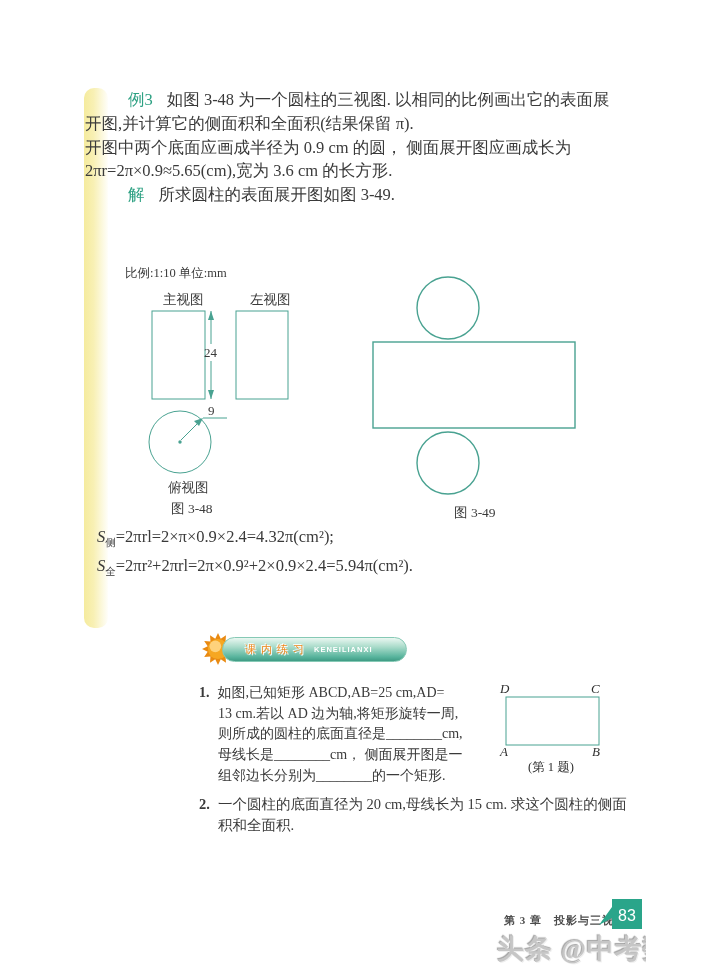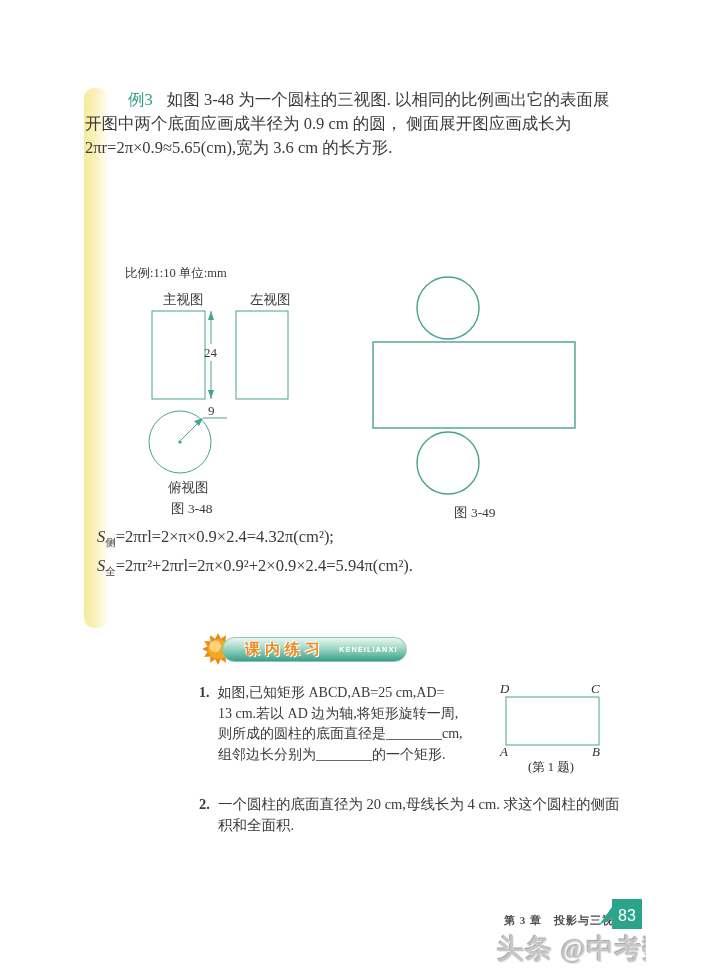--- a/index.html
+++ b/index.html
@@ -26,23 +26,23 @@
   
   .formulas{position:absolute;left:97px;top:527px;font-size:16.5px;}
   .f-line{height:28.5px;white-space:nowrap;}
   .f-line i{font-style:italic;}
   .f-line sub{font-size:10.5px;}
 
   
   .banner{position:absolute;left:222px;top:637px;width:185px;height:25px;border-radius:13px;
           background:linear-gradient(180deg,#eaf7f1 0%,#abdccb 38%,#58b49d 82%,#3f9b84 100%);
           border:1px solid #86c9b5;display:flex;align-items:center;box-sizing:border-box;}
-  .banner-title{margin-left:22px;font-size:15px;font-weight:bold;color:#f0881c;letter-spacing:5px;
+  .banner-title{margin-left:22px;font-size:11px;font-weight:normal;color:#f0881c;letter-spacing:5px;
                 text-shadow:0 0 2px #fff,1px 1px 0 #fff,-1px -1px 0 #fff;white-space:nowrap;}
-  .banner-pinyin{font-size:7.5px;color:#ffffff;font-weight:bold;letter-spacing:1px;margin-left:14px;
+  .banner-pinyin{font-size:7.5px;color:#ffffff;font-weight:bold;letter-spacing:1px;margin-left:5px;
                  font-family:"Liberation Sans","DejaVu Sans",sans-serif;white-space:nowrap;}
   .sun{position:absolute;left:201px;top:632px;width:34px;height:34px;}
 
   
   .p1{position:absolute;left:199px;top:683px;width:290px;font-size:14px;line-height:20.7px;}
   .p1 .ln,.p2 .ln{height:20.7px;white-space:nowrap;}
   .p1 .cont,.p2 .cont{padding-left:19px;}
   .pno{font-weight:bold;margin-right:8px;}
   .fig1{position:absolute;left:495px;top:678px;width:130px;height:100px;}
   .fig1 text{font-family:"Liberation Serif","DejaVu Serif",serif;fill:#2f2f2f;}
@@ -59,22 +59,24 @@
 </style>
 </head>
 <body>
 
 <div class="page">
 
   <div class="stripe"></div>
 
   <div class="ex">
     <div class="ln"><span class="kw">例3</span><span>如图 3-48 为一个圆柱的三视图. 以相同的比例画出它的表面展</span></div>
+    <div class="ln"><span>开图,并计算它的侧面积和全面积(结果保留 π).</span></div>
     <div class="ln"><span>开图中两个底面应画成半径为 0.9 cm 的圆， 侧面展开图应画成长为</span></div>
     <div class="ln"><span>2πr=2π×0.9≈5.65(cm),宽为 3.6 cm 的长方形.</span></div>
+    <div class="ln"><span class="kw">解</span><span>所求圆柱的表面展开图如图 3-49.</span></div>
   </div>
 
   <svg class="figs" viewBox="85 258 537 262">
 
     <text x="125" y="277" font-size="12.5">比例:1:10 单位:mm</text>
     <text x="163" y="304" font-size="13.5">主视图</text>
     <text x="250" y="304" font-size="13.5">左视图</text>
     <rect class="shape" x="152" y="311" width="53" height="88"></rect>
     <rect class="shape" x="236" y="311" width="52" height="88"></rect>
 
@@ -111,34 +113,35 @@
   </svg>
   <div class="banner">
     <span class="banner-title">课内练习</span>
     <span class="banner-pinyin">KENEILIANXI</span>
   </div>
 
   <div class="p1">
     <div class="ln"><span class="pno">1.</span><span>如图,已知矩形 ABCD,AB=25 cm,AD=</span></div>
     <div class="ln cont"><span>13 cm.若以 AD 边为轴,将矩形旋转一周,</span></div>
     <div class="ln cont"><span>则所成的圆柱的底面直径是________cm,</span></div>
+    <div class="ln cont"><span>母线长是________cm， 侧面展开图是一</span></div>
     <div class="ln cont"><span>组邻边长分别为________的一个矩形.</span></div>
   </div>
 
   <svg class="fig1" viewBox="0 0 130 100">
     <rect x="11" y="19" width="93" height="48" fill="none" stroke="#49a291" stroke-width="1"></rect>
     <text class="vlab" x="5" y="15">D</text>
     <text class="vlab" x="96" y="15">C</text>
     <text class="vlab" x="5" y="78">A</text>
     <text class="vlab" x="97" y="78">B</text>
     <text x="33" y="93" font-size="12.5">(第 1 题)</text>
   </svg>
 
   <div class="p2">
-    <div class="ln"><span class="pno">2.</span><span>一个圆柱的底面直径为 20 cm,母线长为 4 cm. 求这个圆柱的侧面</span></div>
+    <div class="ln"><span class="pno">2.</span><span>一个圆柱的底面直径为 20 cm,母线长为 15 cm. 求这个圆柱的侧面</span></div>
     <div class="ln cont"><span>积和全面积.</span></div>
   </div>
 
   <div class="chapter">第 3 章　投影与三视图</div>
   <svg class="tag83" viewBox="0 0 46 32">
     <polygon fill="#2aa58a" points="15,1 45,1 45,31 15,31 15,20 2,27 15,9"></polygon>
     <text x="21" y="23" font-size="16" fill="#ffffff" font-family="Liberation Sans, DejaVu Sans, sans-serif">83</text>
   </svg>
   <div class="wm">头条 @中考数学总复习</div>
 

